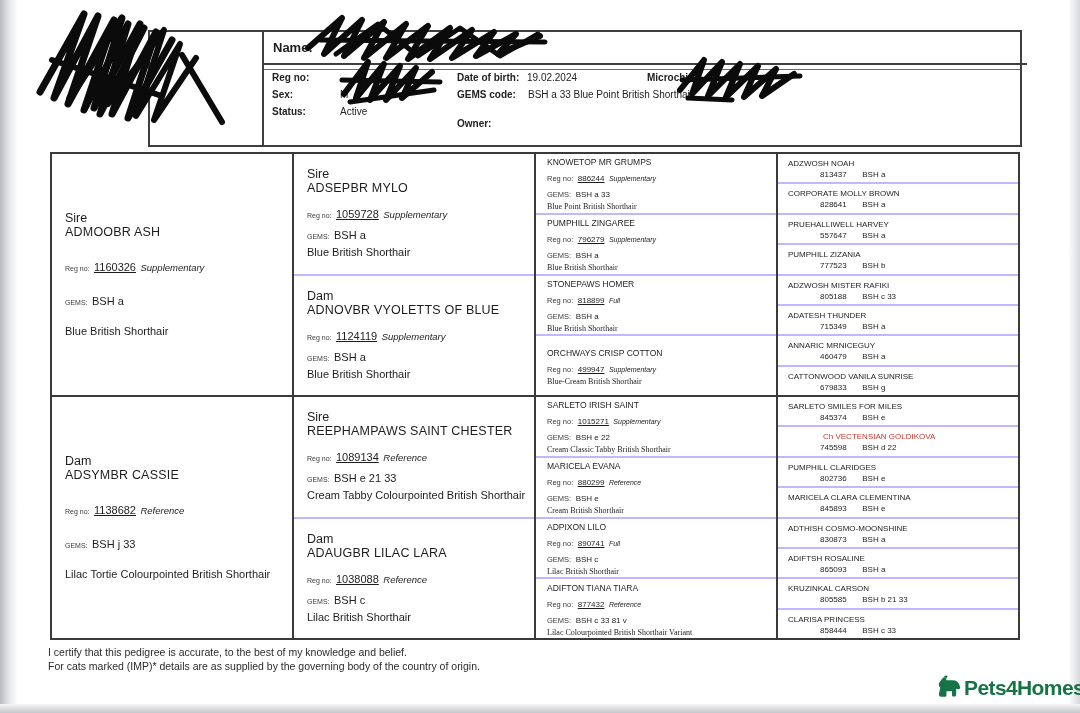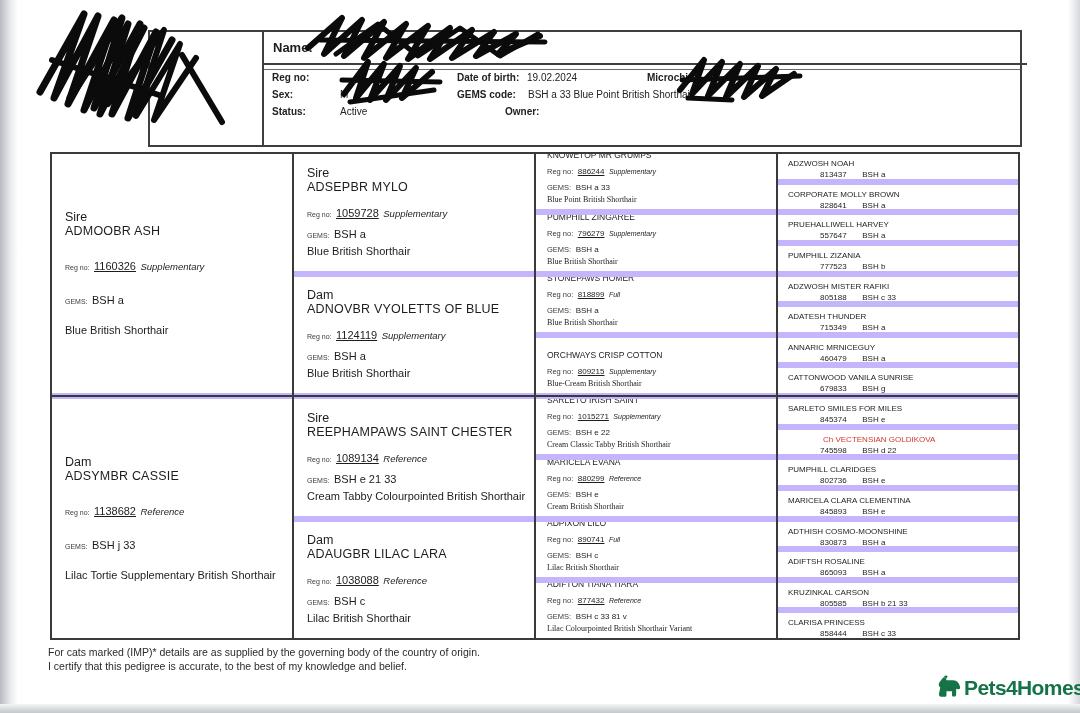--- a/index.html
+++ b/index.html
@@ -29,42 +29,42 @@
 
   
   .scribble{position:absolute;z-index:6;}
   .scribble path{fill:none;stroke:#0b0b0b;stroke-linecap:round;stroke-linejoin:round;}
 
   
   .pedigree{position:absolute;left:50px;top:152px;width:970px;height:488px;
     border:2px solid #3a3a3a;display:flex;box-sizing:border-box;z-index:2;background:#fff;}
   .gcol{flex:1;display:flex;flex-direction:column;border-left:2px solid #3a3a3a;min-width:0;}
   .gcol:first-child{border-left:none;}
-  .cell{flex:1;border-top:6px solid #c4b5fd;box-sizing:border-box;
+  .cell{flex:1;border-top:2px solid #c4b5fd;box-sizing:border-box;
     display:flex;flex-direction:column;justify-content:center;
     padding:6px 8px 6px 13px;min-height:0;overflow:hidden;}
   .gcol .cell:first-child{border-top:none;}
   .midline{position:absolute;left:0;top:50%;width:100%;height:2px;background:#3a3a3a;margin-top:-1px;z-index:3;}
 
   .role{font-size:12.5px;}
   .pname{font-size:12.5px;letter-spacing:.2px;}
   .lbl{font-size:7px;color:#3a3a3a;}
   .num{font-size:11px;text-decoration:underline;}
   .rtype{font-size:9.5px;font-style:italic;}
   .gems-val{font-size:11px;}
   .desc{font-size:11px;line-height:1.32;}
 
   .gen1 .pname{margin-bottom:18px;}
   .gen1 .regline{margin-bottom:16px;}
   .gen1 .gemsline{margin-bottom:15px;}
   .gen2 .pname{margin-bottom:9px;}
   .gen2 .regline{margin-bottom:3px;}
   .gen2 .gemsline{margin-bottom:2px;}
 
-  .gen3 .cell{justify-content:flex-end;padding:6px 6px 3px 11px;}
+  .gen3 .cell{justify-content:center;padding:6px 6px 3px 11px;}
   .gen3 .line{line-height:13px;}
   .g3name{font-size:8.5px;line-height:13px;}
   .gen3 .lbl{font-size:7.5px;}
   .gen3 .num{font-size:8px;}
   .gen3 .rtype{font-size:7px;}
   .gen3 .gems-val{font-size:8px;}
   .gen3 .desc{font-size:8px;line-height:12px;font-family:Liberation Serif, serif;}
 
   .gen4 .cell{justify-content:flex-start;padding:4px 4px 2px 10px;}
   .g4name{font-size:8px;line-height:11px;}
@@ -97,21 +97,21 @@
   <span class="hlabel" style="left:122px;top:40px;">Reg no:</span>
   <span class="hlabel" style="left:122px;top:57px;">Sex:</span>
   <span class="hvalue" style="left:190px;top:57px;">M</span>
   <span class="hlabel" style="left:122px;top:74px;">Status:</span>
   <span class="hvalue" style="left:190px;top:74px;">Active</span>
 
   <span class="hlabel" style="left:307px;top:40px;">Date of birth:</span>
   <span class="hvalue" style="left:377px;top:40px;">19.02.2024</span>
   <span class="hlabel" style="left:307px;top:57px;">GEMS code:</span>
   <span class="hvalue" style="left:378px;top:57px;">BSH a 33 Blue Point British Shorthair</span>
-  <span class="hlabel" style="left:307px;top:74px;margin-left:48px;">Owner:</span>
+  <span class="hlabel" style="left:307px;top:86px;">Owner:</span>
 
   <span class="hlabel" style="left:497px;top:40px;">Microchip:</span>
 </div>
 
 <svg class="scribble" style="left:22px;top:0;" width="215" height="132" viewBox="0 0 215 132">
   <path d="M18 92 L62 14 L32 98 L76 16 L46 104 L92 20 L62 110 L106 24 L78 114 L122 28" stroke-width="7"></path>
   <path d="M48 98 L100 18 L72 108 L118 24 L90 114 L134 32 L106 118 L150 40" stroke-width="7"></path>
   <path d="M86 104 L142 30 L114 116 L158 44 L132 120 L174 58" stroke-width="6"></path>
   <path d="M30 60 L140 96" stroke-width="6"></path>
   <path d="M160 55 L200 122" stroke-width="6"></path>
@@ -153,21 +153,21 @@
     <div class="pname">ADSYMBR CASSIE</div>
     <div class="regline">
       <span class="lbl">Reg no:</span>
       <span class="num">1138682</span>
       <span class="rtype">Reference</span>
     </div>
     <div class="gemsline">
       <span class="lbl">GEMS:</span>
       <span class="gems-val">BSH j 33</span>
     </div>
-    <div class="desc">Lilac Tortie Supplementary British Shorthair</div>
+    <div class="desc">Lilac Tortie Colourpointed British Shorthair</div>
   </div>
     </div>
   <div class="gcol gen2">
       <div class="cell">
     <div class="role">Sire</div>
     <div class="pname">ADSEPBR MYLO</div>
     <div class="regline">
       <span class="lbl">Reg no:</span>
       <span class="num">1059728</span>
       <span class="rtype">Supplementary</span>
@@ -258,21 +258,21 @@
     <div class="line">
       <span class="lbl">GEMS:</span>
       <span class="gems-val">BSH a</span>
     </div>
     <div class="desc">Blue British Shorthair</div>
   </div>
       <div class="cell">
     <div class="g3name line">ORCHWAYS CRISP COTTON</div>
     <div class="line">
       <span class="lbl">Reg no:</span>
-      <span class="num">809215</span>
+      <span class="num">499947</span>
       <span class="rtype">Supplementary</span>
     </div>
     <div class="desc">Blue-Cream British Shorthair</div>
   </div>
       <div class="cell">
     <div class="g3name line">SARLETO IRISH SAINT</div>
     <div class="line">
       <span class="lbl">Reg no:</span>
       <span class="num">1015271</span>
       <span class="rtype">Supplementary</span>
@@ -434,22 +434,22 @@
     <div class="g4line">
       <span class="g4num">858444</span>
       <span>BSH c 33</span>
     </div>
   </div>
     </div>
   <div class="midline"></div>
 </div>
 
 <div class="disclaimer">
+  <div>I certify that this pedigree is accurate, to the best of my knowledge and belief.</div>
   <div>For cats marked (IMP)* details are as supplied by the governing body of the country of origin.</div>
-  <div>I certify that this pedigree is accurate, to the best of my knowledge and belief.</div>
 </div>
 
 <div class="signline">
   <span>SIGNED:</span>
   <span class="dots"></span>
   <span>DATE:</span>
 </div>
 
 <div class="brand">
   <svg width="27" height="29" viewBox="0 0 32 32">

